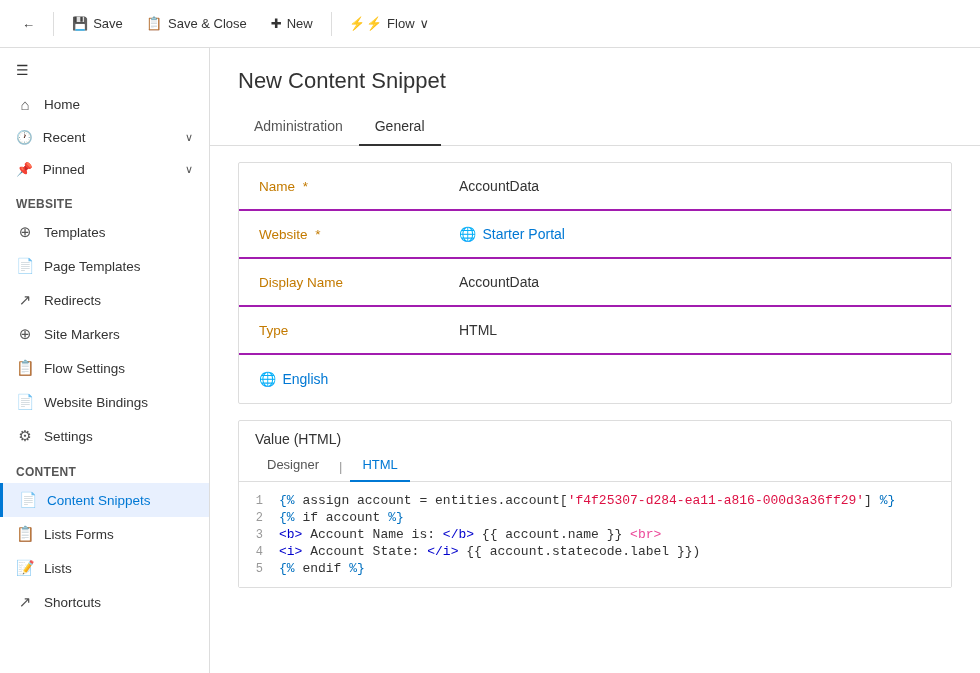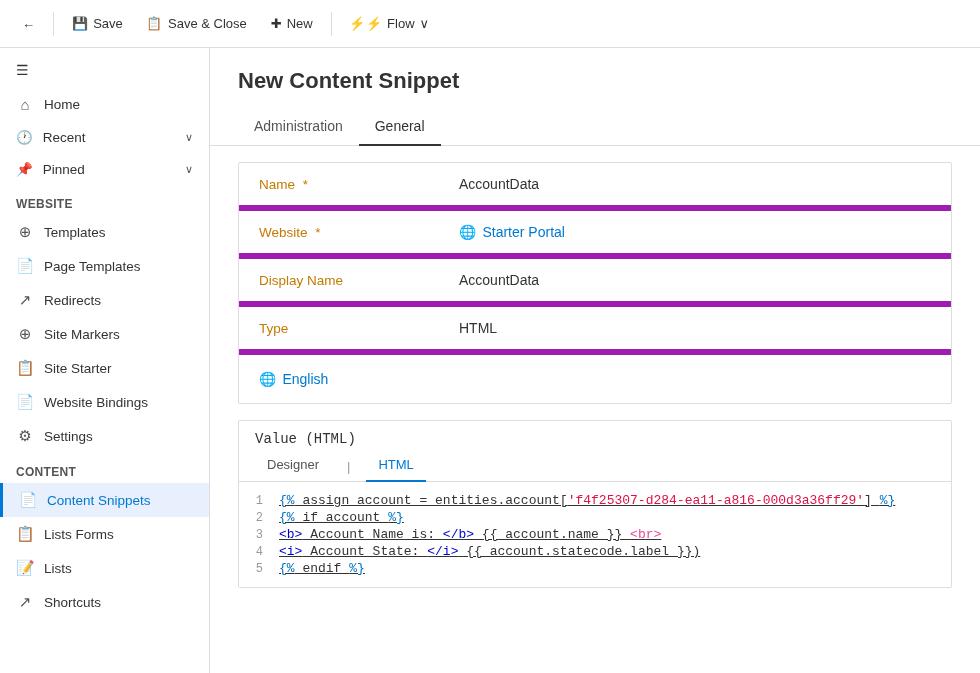--- a/index.html
+++ b/index.html
@@ -39,73 +39,73 @@
     .sidebar-item.active .si-icon { color: #0078d4; }
     .sidebar-expand { display: flex; align-items: center; gap: 10px; padding: 8px 16px 8px 16px; cursor: pointer; color: #333; font-size: 13.5px; }
     .sidebar-expand .expand-arrow { font-size: 11px; color: #555; }
     .section-header { padding: 12px 16px 4px; font-size: 12px; font-weight: 600; color: #555; text-transform: uppercase; letter-spacing: 0.3px; }
 
     
     .content-panel {
       flex: 1; overflow-y: auto; padding: 0;
     }
     .page-header {
-      padding: 20px 28px 0; font-size: 22px; font-weight: 700; color: #333;
+      padding: 20px 28px 0; font-size: 22px; font-weight: 400; color: #333;
     }
     .tabs {
       display: flex; gap: 0; padding: 8px 28px 0; border-bottom: 1px solid #ddd; margin-top: 8px;
     }
     .tab {
       padding: 8px 16px 10px; cursor: pointer; font-size: 14px; color: #555;
       border-bottom: 2px solid transparent; margin-bottom: -1px;
     }
     .tab.active { color: #333; border-bottom: 2px solid #333; font-weight: 500; }
 
     
     .form-section {
       border: 1px solid #ddd; margin: 16px 28px; border-radius: 2px;
     }
     .form-row {
       display: flex; align-items: center; padding: 12px 20px;
-      border-bottom: 6px solid #a21caf; min-height: 48px;
+      border-bottom: 2px solid #a21caf; min-height: 48px;
     }
     .form-row:last-child { border-bottom: none; }
     .form-label {
       width: 200px; color: #c37a00; font-size: 13.5px; flex-shrink: 0;
     }
     .form-required { color: #c37a00; margin-left: 4px; }
     .form-value { flex: 1; font-size: 14px; color: #333; }
     .form-value.link { color: #0078d4; cursor: pointer; display: flex; align-items: center; gap: 6px; }
 
     
     .value-section {
       border: 1px solid #ddd; margin: 0 28px 16px; border-radius: 2px;
     }
     .value-header {
-      padding: 10px 16px 0; font-size: 14px; color: #333; font-family: Liberation Mono, monospace;
+      padding: 10px 16px 0; font-size: 14px; color: #333;
     }
     .value-tabs {
-      display: flex; gap: 8px; padding: 4px 16px 0; border-bottom: 1px solid #ddd;
+      display: flex; gap: 0; padding: 4px 16px 0; border-bottom: 1px solid #ddd;
     }
     .value-tab {
       padding: 6px 12px 8px; cursor: pointer; font-size: 13px; color: #555;
       border-bottom: 2px solid transparent; margin-bottom: -1px;
     }
     .value-tab.active { color: #0078d4; border-bottom: 2px solid #0078d4; }
     .code-area {
       background: #fff; padding: 10px 0; font-family: 'Consolas', 'Courier New', monospace; font-size: 13px;
     }
     .code-line {
       display: flex; align-items: baseline; padding: 1px 0;
     }
     .line-num {
       width: 40px; text-align: right; padding-right: 16px; color: #999; font-size: 12px; flex-shrink: 0;
       user-select: none;
     }
-    .line-content { flex: 1; color: #333; white-space: pre; text-decoration: underline; }
+    .line-content { flex: 1; color: #333; white-space: pre; }
   </style>
 </head>
 <body>
 
 <div class="toolbar">
   <button class="toolbar-btn">
     <span>←</span>
   </button>
   <div class="toolbar-divider"></div>
   <button class="toolbar-btn">
@@ -162,21 +162,21 @@
     <div class="sidebar-item">
       <span class="si-icon">↗</span>
       <span>Redirects</span>
     </div>
     <div class="sidebar-item">
       <span class="si-icon">⊕</span>
       <span>Site Markers</span>
     </div>
     <div class="sidebar-item">
       <span class="si-icon">📋</span>
-      <span>Site Starter</span>
+      <span>Flow Settings</span>
     </div>
     <div class="sidebar-item">
       <span class="si-icon">📄</span>
       <span>Website Bindings</span>
     </div>
     <div class="sidebar-item">
       <span class="si-icon">⚙</span>
       <span>Settings</span>
     </div>
 

